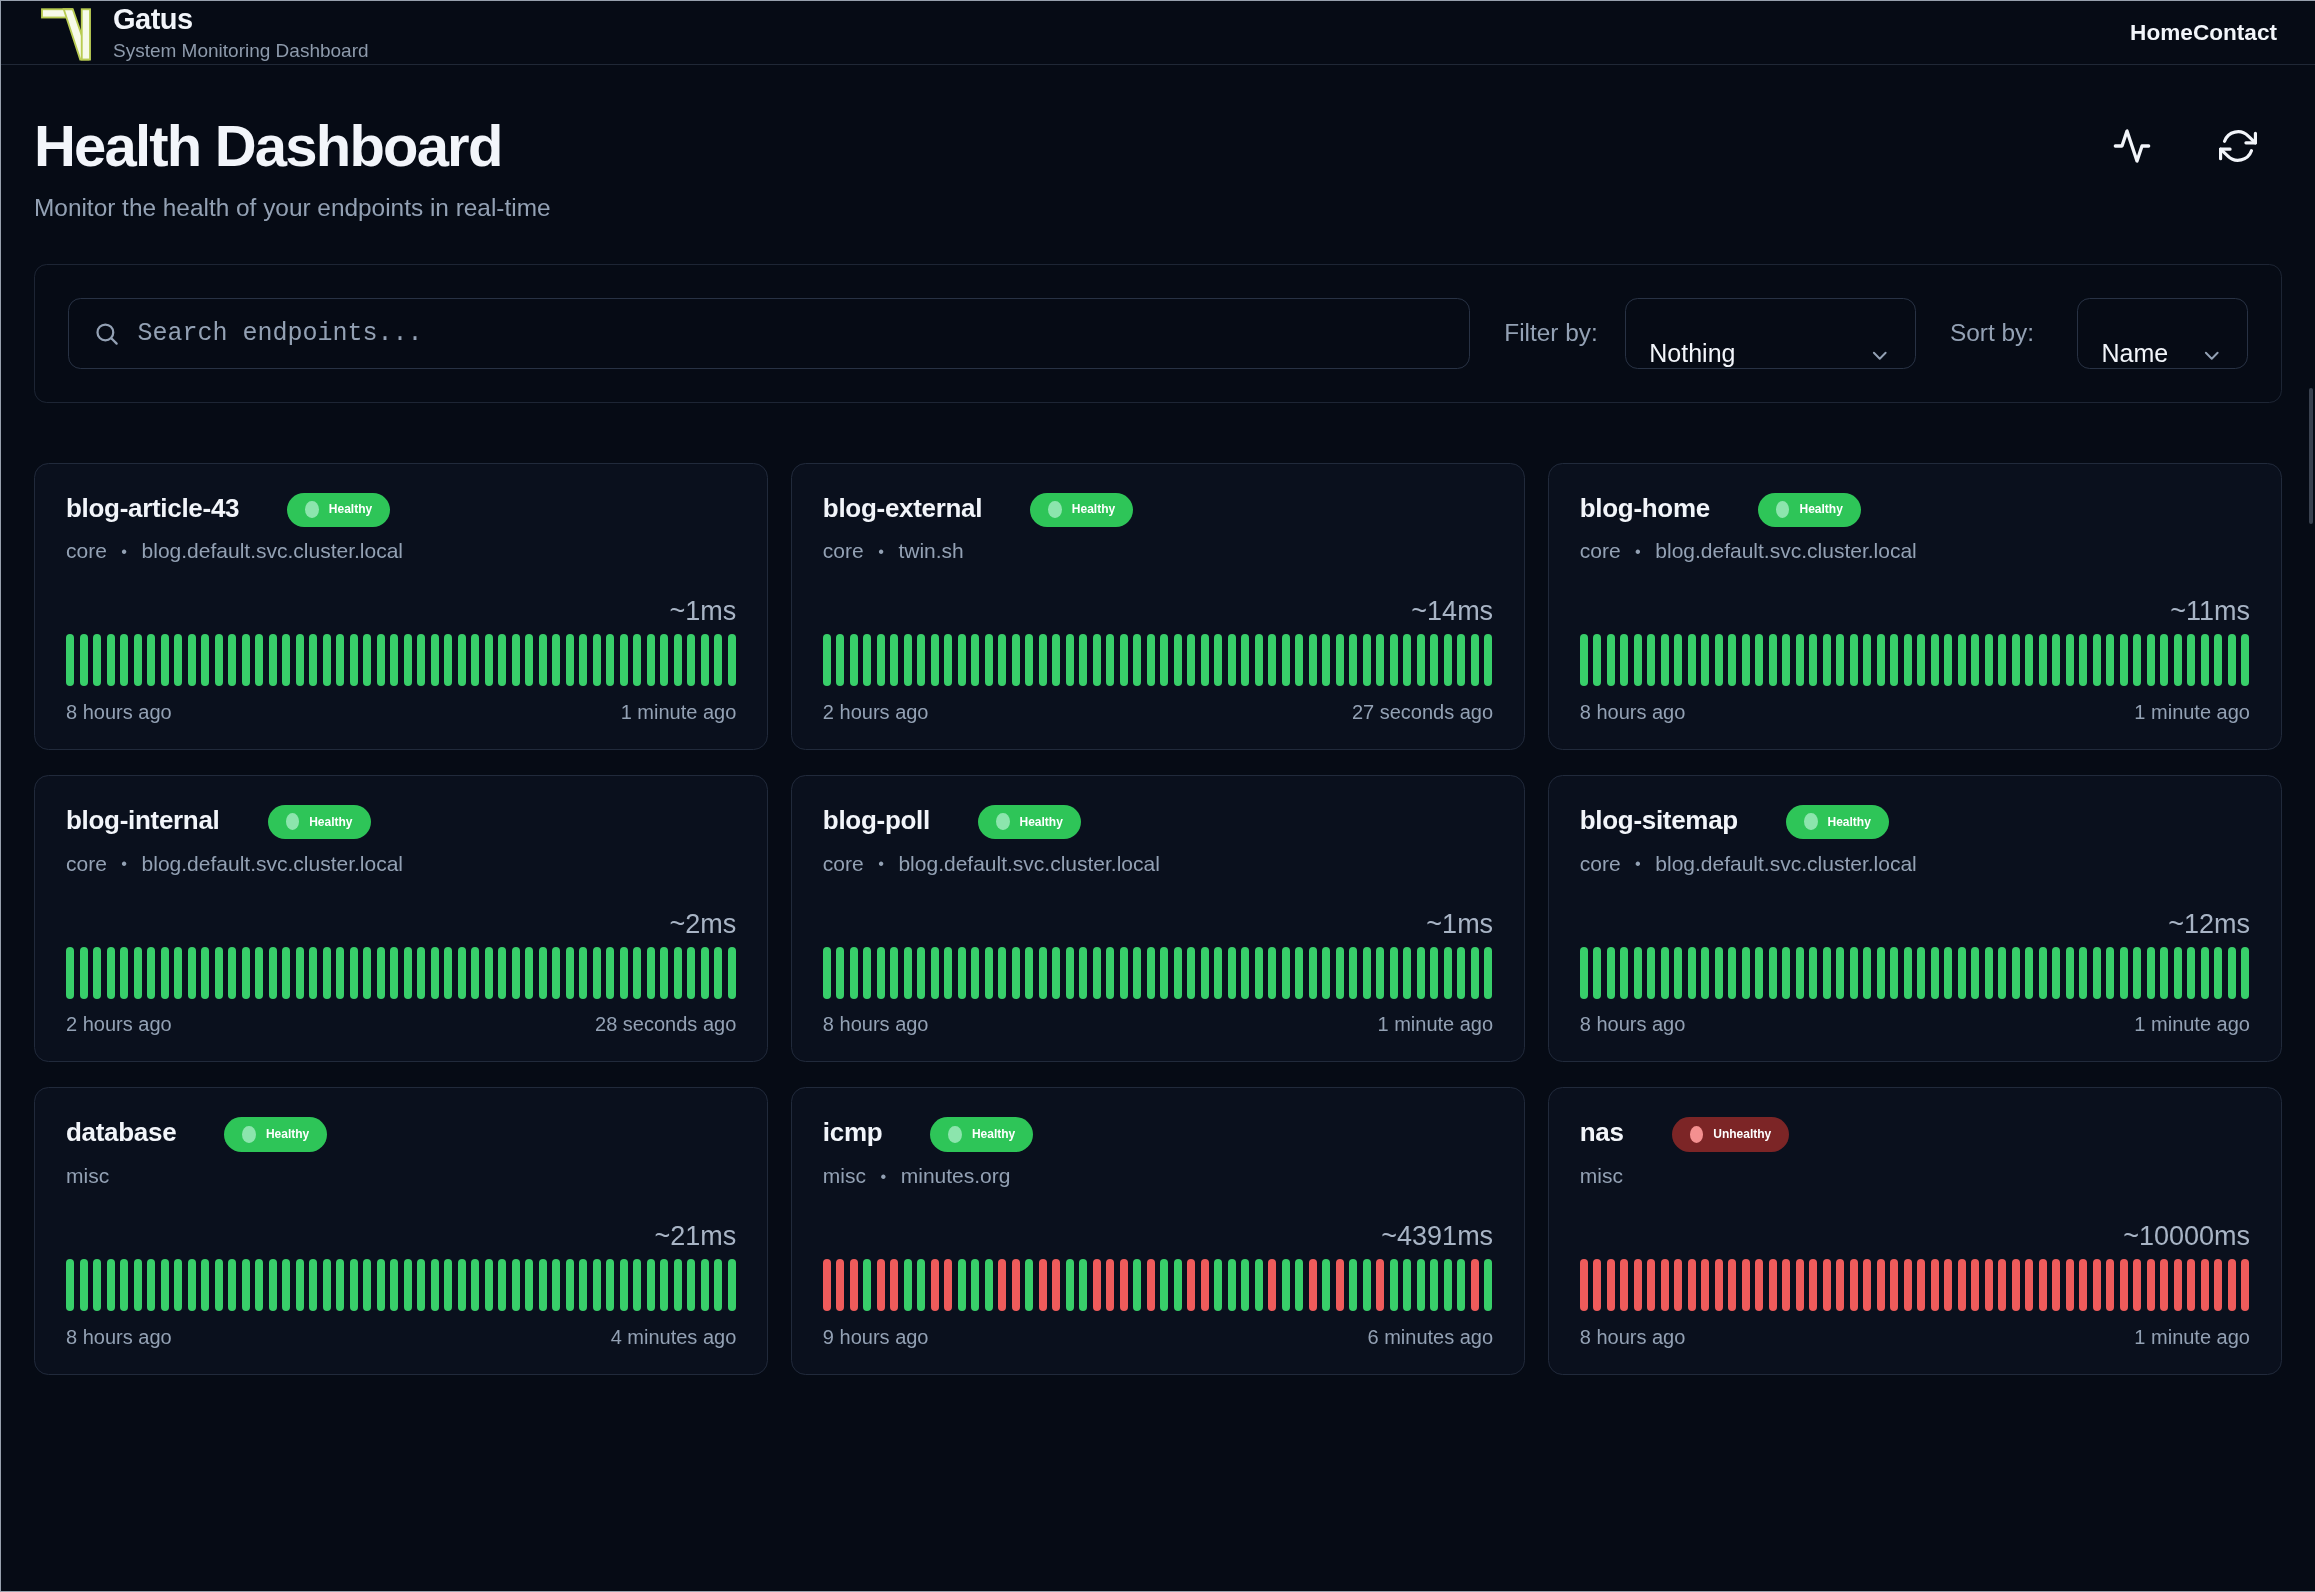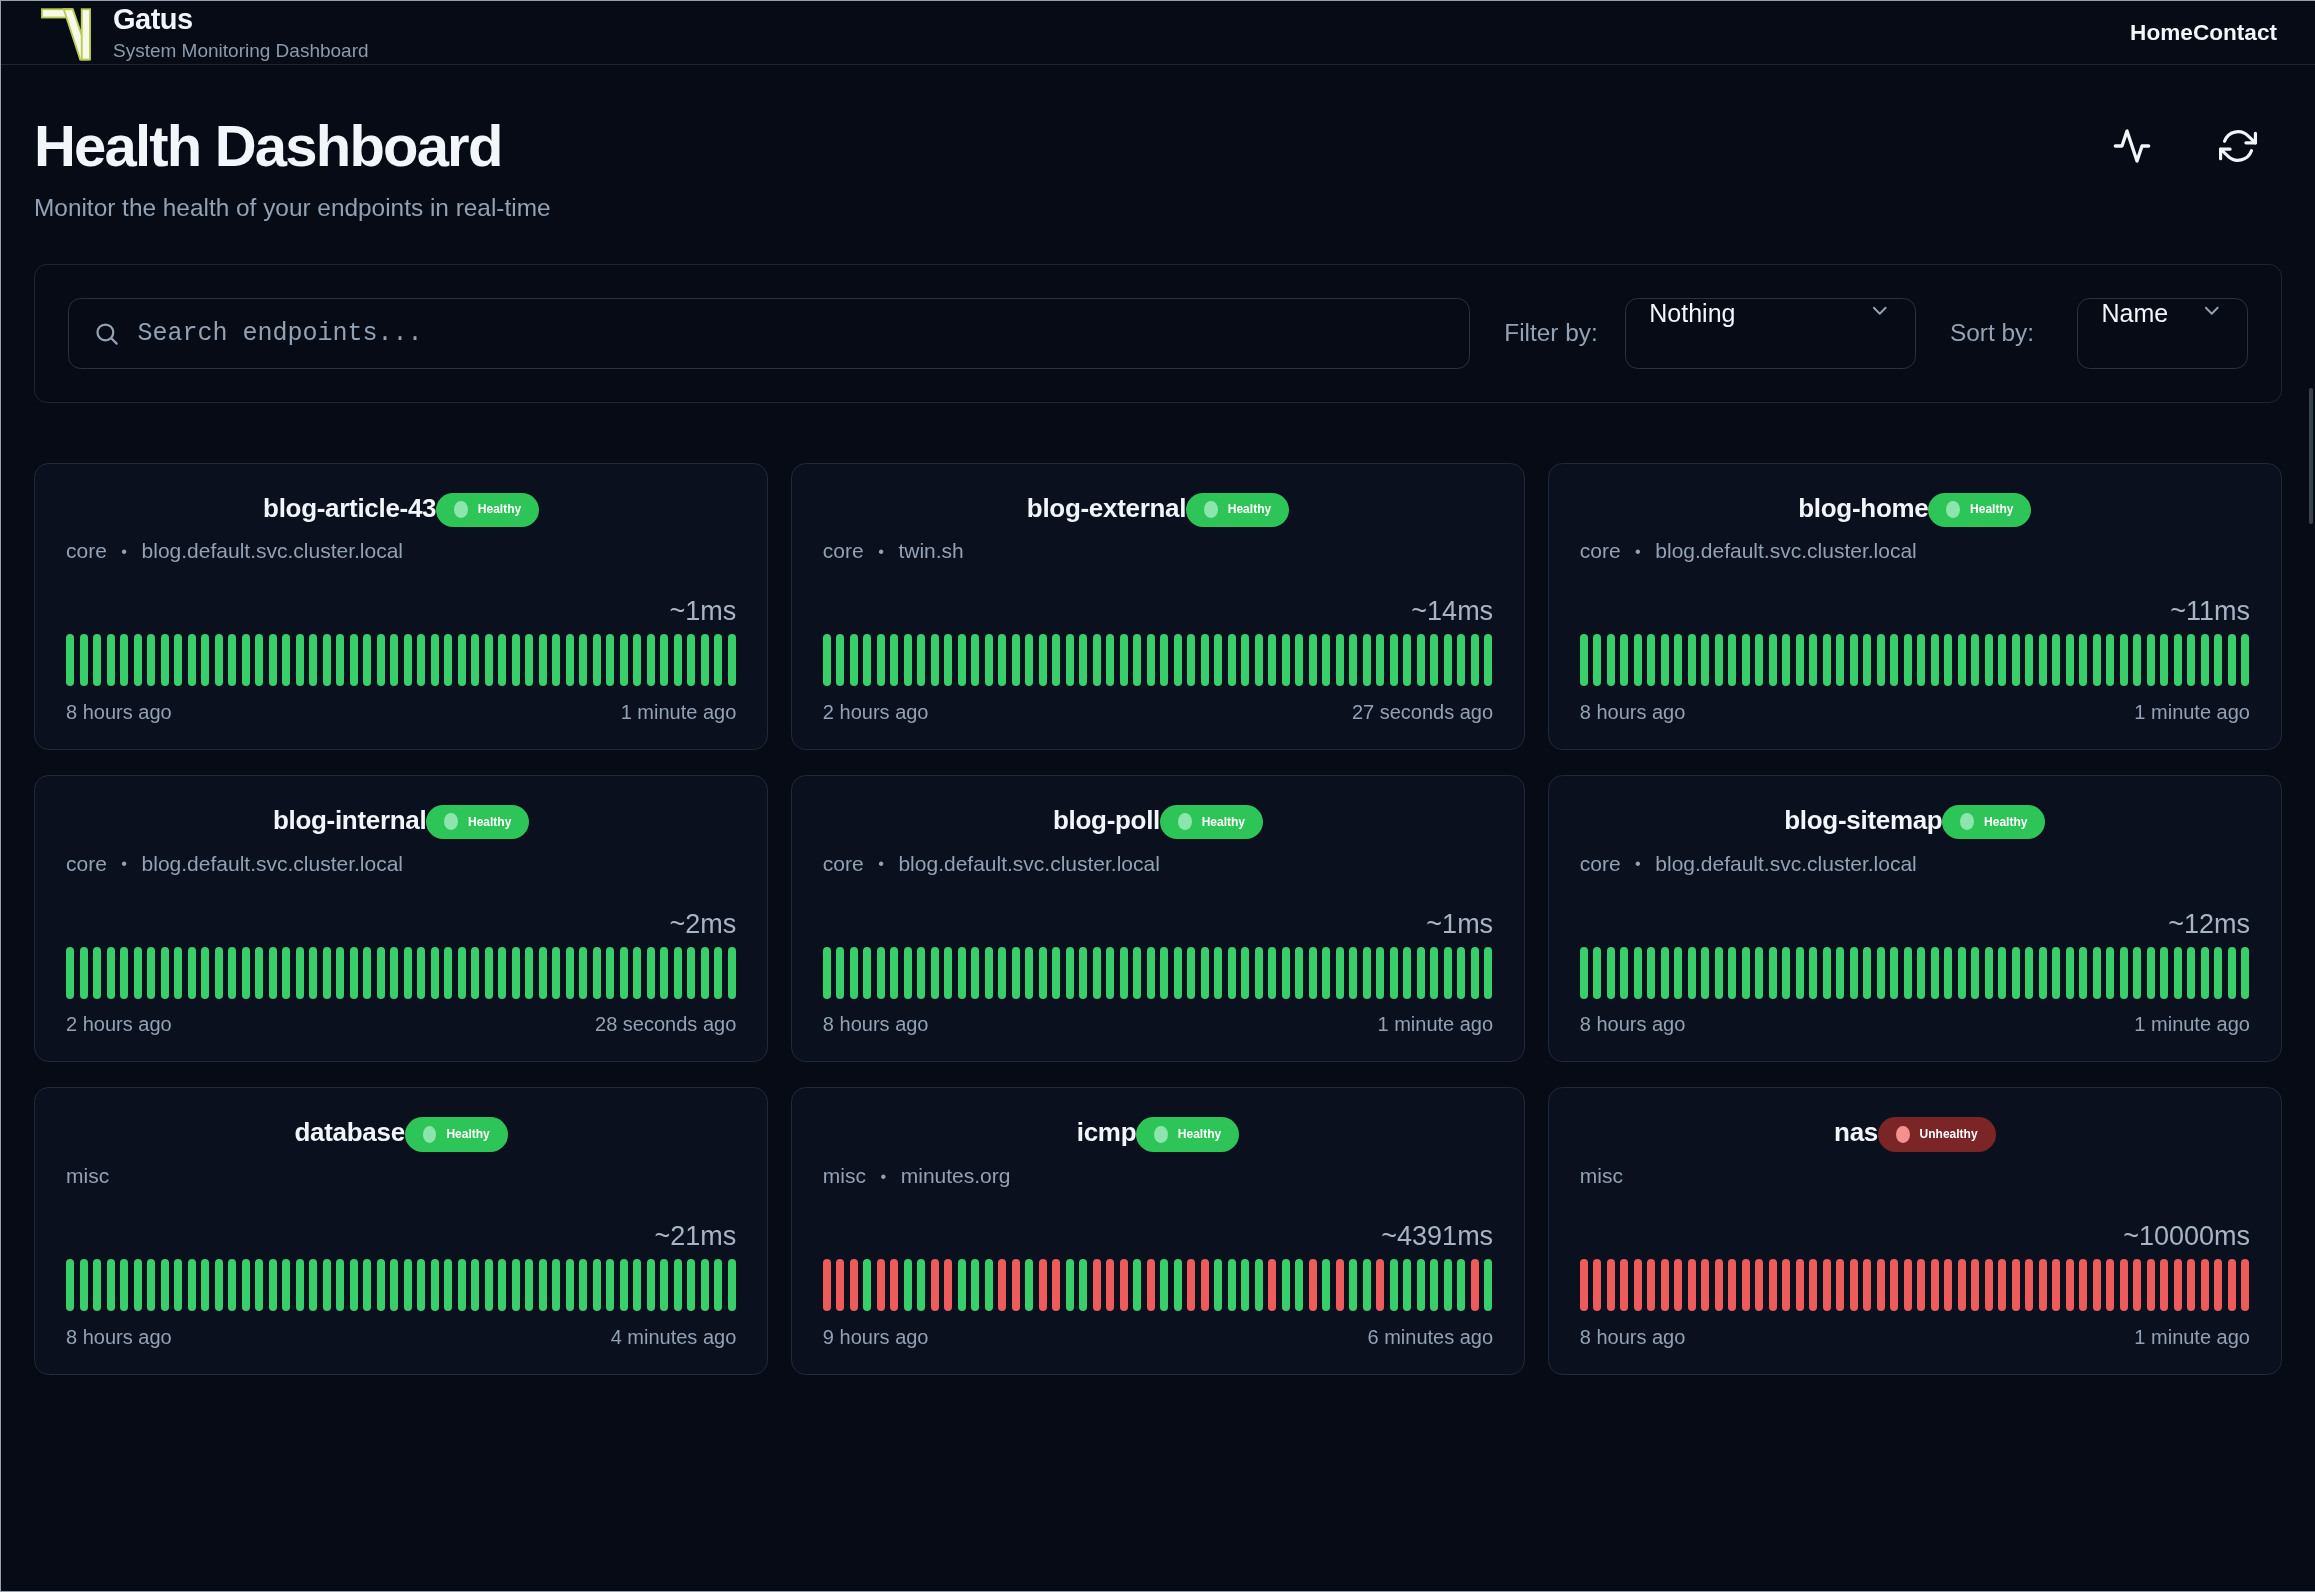--- a/index.html
+++ b/index.html
@@ -41,36 +41,36 @@
   }
   .search-box input {
     flex:1; background:transparent; border:none; outline:none;
     font-family:Liberation Mono, monospace;
     font-size:25px; color:#e6ecf4;
   }
   .search-box input::placeholder { color:#93a1b4; }
   .tool-label { font-size:24.4px; color:#93a1b4; white-space:nowrap; margin-left:7.2px; }
   .select {
     height:71px; border:0.9px solid #283244; border-radius:12.7px;
-    display:flex; align-items:flex-start; justify-content:space-between;
+    display:flex; align-items:flex-end; justify-content:space-between;
     padding:0 23.5px; font-size:25px; color:#f2f5fa; cursor:pointer;
   }
   .select.filter { width:291px; }
   .select.sort { width:171px;margin-left:16px; }
   
   .grid {
     margin-top:60px;
     display:grid; grid-template-columns:repeat(3,1fr);
     gap:25px 22.6px;
   }
   .card {
     background:#0a101d; border:0.9px solid #212a3b; border-radius:14.5px;
     padding:29px 31px 25px;
   }
-  .card-head { display:flex; align-items:flex-start; justify-content:center; }
+  .card-head { display:flex; align-items:flex-start; justify-content:flex-start;gap:48px; }
   .card-title { font-size:26px; font-weight:700; letter-spacing:-0.3px; }
   .badge {
     display:flex; align-items:center; gap:10px;
     padding:8.1px 18px 9px; border-radius:904px;
     font-size:12px; font-weight:700; color:#fff; flex:0 0 auto;
   }
   .badge.healthy { background:var(--healthy-badge,#2ec558); }
   .badge.unhealthy { background:var(--unhealthy-badge,#7c2526); }
   .badge .dot { width:13.6px; height:17px; border-radius:50%; }
   .badge.healthy .dot { background:var(--healthy-dot,#8ce5ad); }

